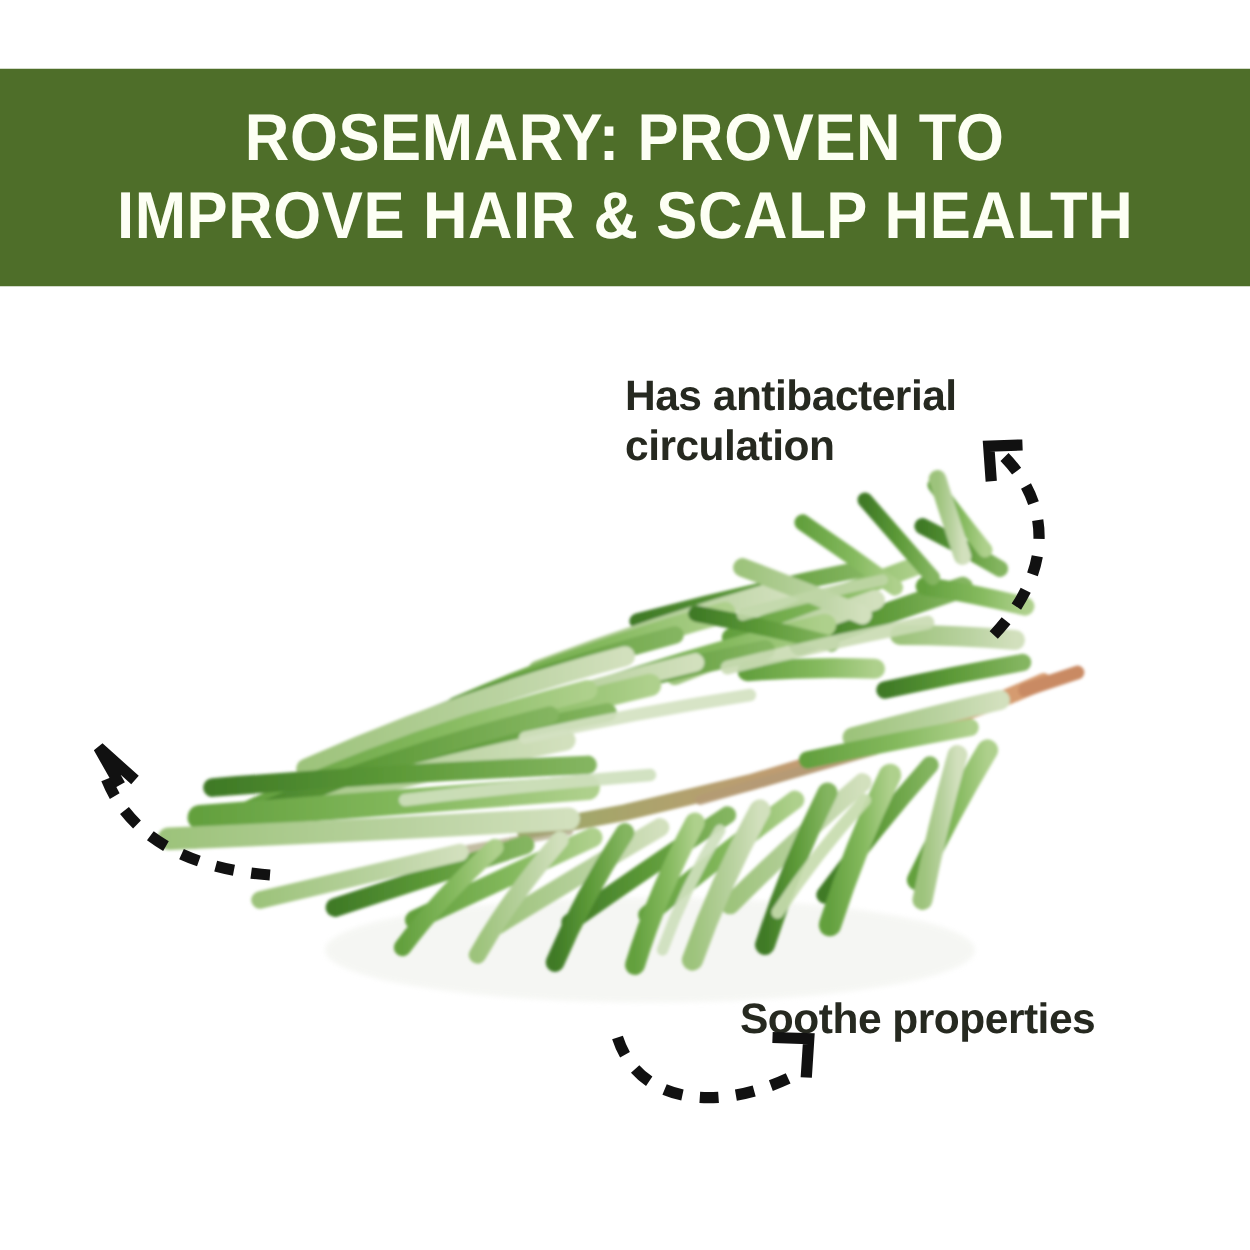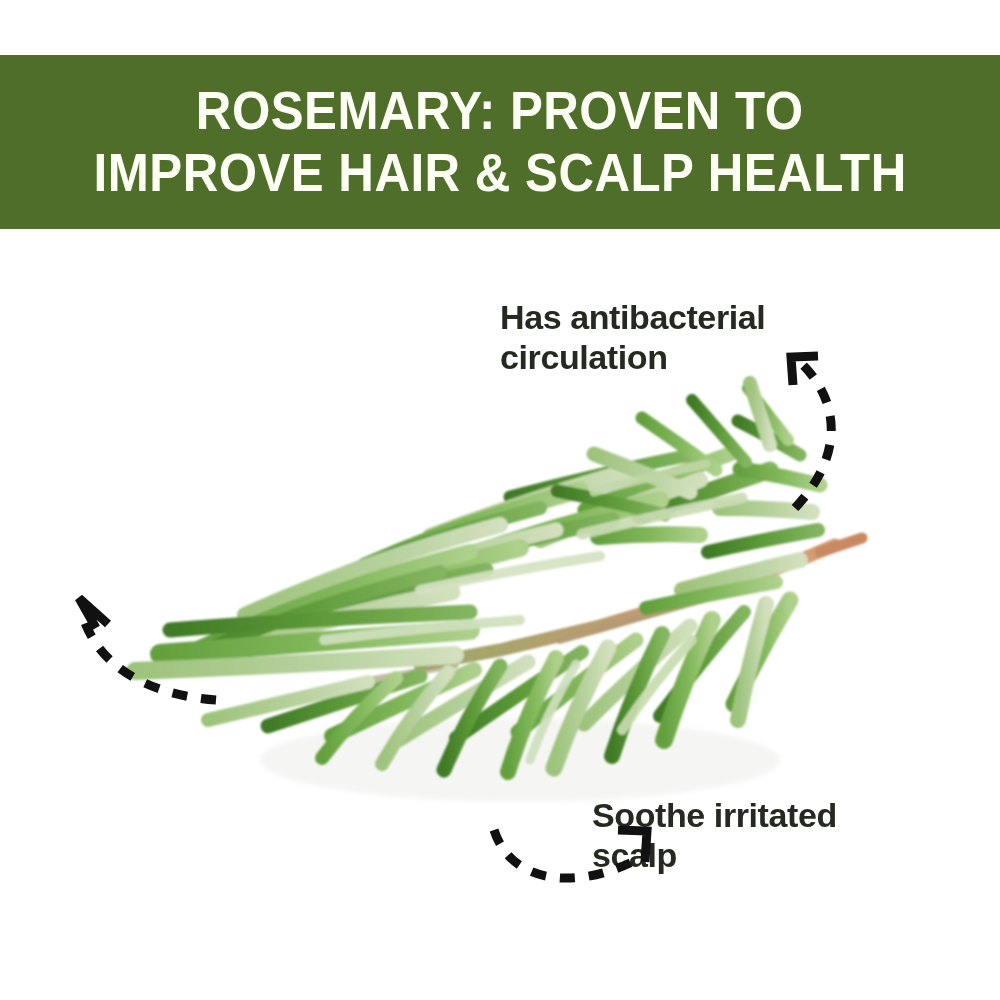--- a/index.html
+++ b/index.html
@@ -225,17 +225,16 @@
 
   <div class="callout" id="callout-antibacterial">
     <div>Has antibacterial</div>
     <div>circulation</div>
   </div>
 
   <div class="callout" id="callout-circulation">
   </div>
 
   <div class="callout" id="callout-soothe">
-    <div>Soothe irritated</div>
-    <div>scalp</div>
+    <div>Soothe properties</div>
   </div>
 
 </div>
 
 </body></html>

